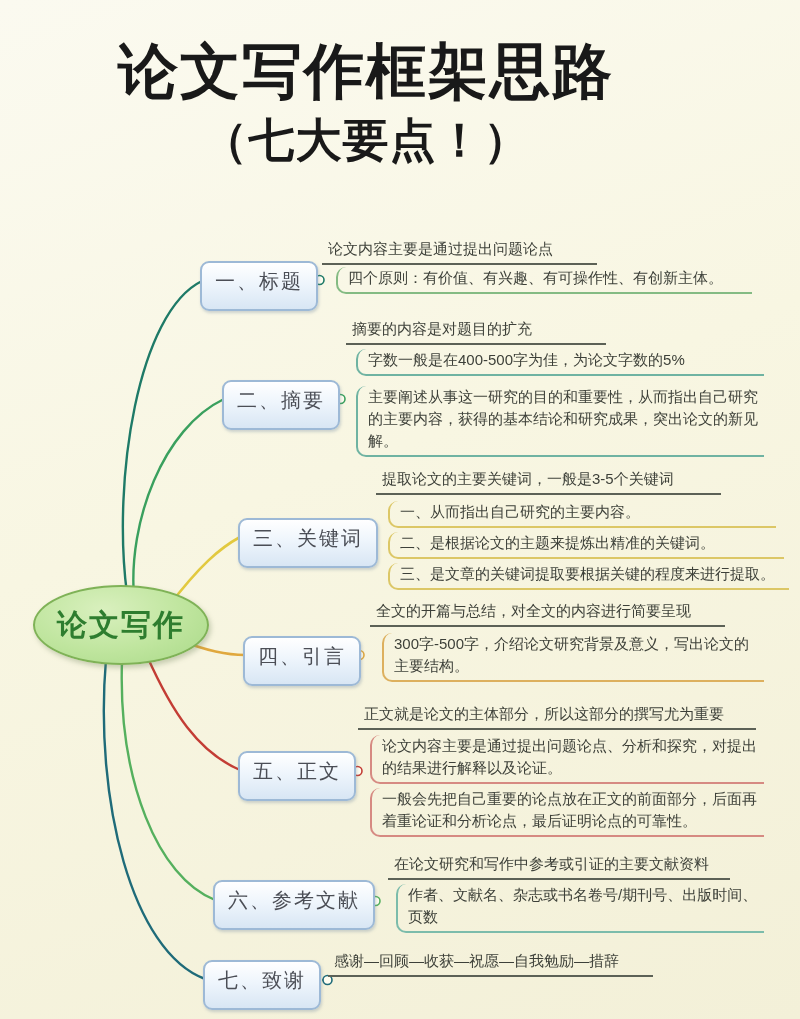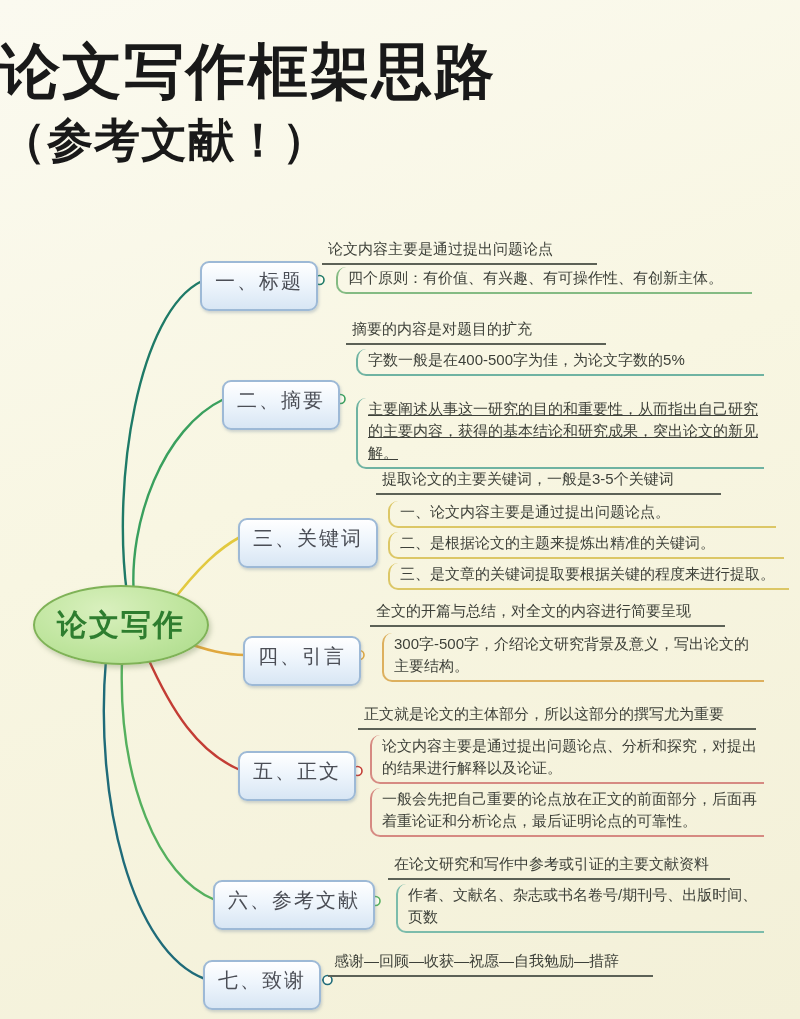--- a/index.html
+++ b/index.html
@@ -7,21 +7,21 @@
     font-family:"Liberation Sans","DejaVu Sans",sans-serif;
     background:#e9e7d5;
   }
   .canvas{
     position:relative;width:800px;height:1019px;overflow:hidden;
     background:linear-gradient(160deg,#fbfaf0 0%,#f8f6e2 45%,#f3f0d8 100%);
   }
   svg.links{position:absolute;left:0;top:0;width:800px;height:1019px;}
 
   
-  .title{position:absolute;left:0;top:34px;width:732px;color:#191919;}
+  .title{position:absolute;left:0;top:34px;width:732px;text-align:center;color:#191919;}
   .title .l1{font-size:60px;font-weight:bold;letter-spacing:2px;line-height:1.25;}
   .title .l2{font-size:46px;font-weight:bold;letter-spacing:1px;line-height:1.2;margin-top:4px;}
 
   
   .center-topic{
     position:absolute;left:33px;top:585px;width:172px;height:76px;
     background:radial-gradient(ellipse at 40% 30%,#d9f0be 0%,#bfe59e 55%,#a9d988 100%);
     border:2px solid #7fb257;border-radius:50%;
     display:flex;align-items:center;justify-content:center;
     font-size:30px;font-weight:bold;color:#2e7d2f;letter-spacing:2px;
@@ -62,21 +62,21 @@
   .c2{border-color:#6fb3a2;}
   .c3{border-color:#dcc766;}
   .c4{border-color:#ddb05e;}
   .c5{border-color:#d68a82;}
   .c6{border-color:#7cbcab;}
 
   .b1n1{left:322px;top:238px;width:265px;}
   .b1n2{left:336px;top:267px;width:400px;}
   .b2n1{left:346px;top:318px;width:250px;}
   .b2n2{left:356px;top:349px;width:392px;}
-  .b2n3{left:356px;top:398px;width:392px;text-decoration:underline;}
+  .b2n3{left:356px;top:386px;width:392px;}
   .b3n1{left:376px;top:468px;width:335px;}
   .b3n2{left:388px;top:501px;width:372px;}
   .b3n3{left:388px;top:532px;width:380px;}
   .b3n4{left:388px;top:563px;width:385px;}
   .b4n1{left:370px;top:600px;width:345px;}
   .b4n2{left:382px;top:633px;width:366px;}
   .b5n1{left:358px;top:703px;width:388px;}
   .b5n2{left:370px;top:735px;width:378px;}
   .b5n3{left:370px;top:788px;width:378px;}
   .b6n1{left:388px;top:853px;width:332px;}
@@ -110,42 +110,42 @@
     <circle cx="340.5" cy="399" r="4.5" fill="#fffdf0" stroke="#3aa05e" stroke-width="1.6"></circle>
     <circle cx="367.5" cy="537" r="4.5" fill="#fffdf0" stroke="#e2c93f" stroke-width="1.6"></circle>
     <circle cx="359.5" cy="655" r="4.5" fill="#fffdf0" stroke="#e0a83e" stroke-width="1.6"></circle>
     <circle cx="357.5" cy="771" r="4.5" fill="#fffdf0" stroke="#c33d35" stroke-width="1.6"></circle>
     <circle cx="375.5" cy="901" r="4.5" fill="#fffdf0" stroke="#55b05e" stroke-width="1.6"></circle>
     <circle cx="327.5" cy="980" r="4.5" fill="#fffdf0" stroke="#1f6b79" stroke-width="1.6"></circle>
   </svg>
 
   <div class="title">
     <div class="l1">论文写作框架思路</div>
-    <div class="l2">（参考文献！）</div>
+    <div class="l2">（七大要点！）</div>
   </div>
 
   <div class="center-topic">论文写作</div>
 
   <div class="node n1">一、标题</div>
   <div class="node n2">二、摘要</div>
   <div class="node n3">三、关键词</div>
   <div class="node n5">五、正文</div>
   <div class="node n4">四、引言</div>
   <div class="node n6">六、参考文献</div>
   <div class="node n7">七、致谢</div>
 
   <div class="note u-dark b1n1">论文内容主要是通过提出问题论点</div>
   <div class="note child c1 b1n2">四个原则：有价值、有兴趣、有可操作性、有创新主体。</div>
 
   <div class="note u-dark b2n1">摘要的内容是对题目的扩充</div>
   <div class="note child c2 b2n2">字数一般是在400-500字为佳，为论文字数的5%</div>
   <div class="note child c2 b2n3">主要阐述从事这一研究的目的和重要性，从而指出自己研究的主要内容，获得的基本结论和研究成果，突出论文的新见解。</div>
 
   <div class="note u-dark b3n1">提取论文的主要关键词，一般是3-5个关键词</div>
-  <div class="note child c3 b3n2">一、论文内容主要是通过提出问题论点。</div>
+  <div class="note child c3 b3n2">一、从而指出自己研究的主要内容。</div>
   <div class="note child c3 b3n3">二、是根据论文的主题来提炼出精准的关键词。</div>
   <div class="note child c3 b3n4">三、是文章的关键词提取要根据关键的程度来进行提取。</div>
 
   <div class="note u-dark b4n1">全文的开篇与总结，对全文的内容进行简要呈现</div>
   <div class="note child c4 b4n2">300字-500字，介绍论文研究背景及意义，写出论文的主要结构。</div>
 
   <div class="note u-dark b5n1">正文就是论文的主体部分，所以这部分的撰写尤为重要</div>
   <div class="note child c5 b5n2">论文内容主要是通过提出问题论点、分析和探究，对提出的结果进行解释以及论证。</div>
   <div class="note child c5 b5n3">一般会先把自己重要的论点放在正文的前面部分，后面再着重论证和分析论点，最后证明论点的可靠性。</div>
 

